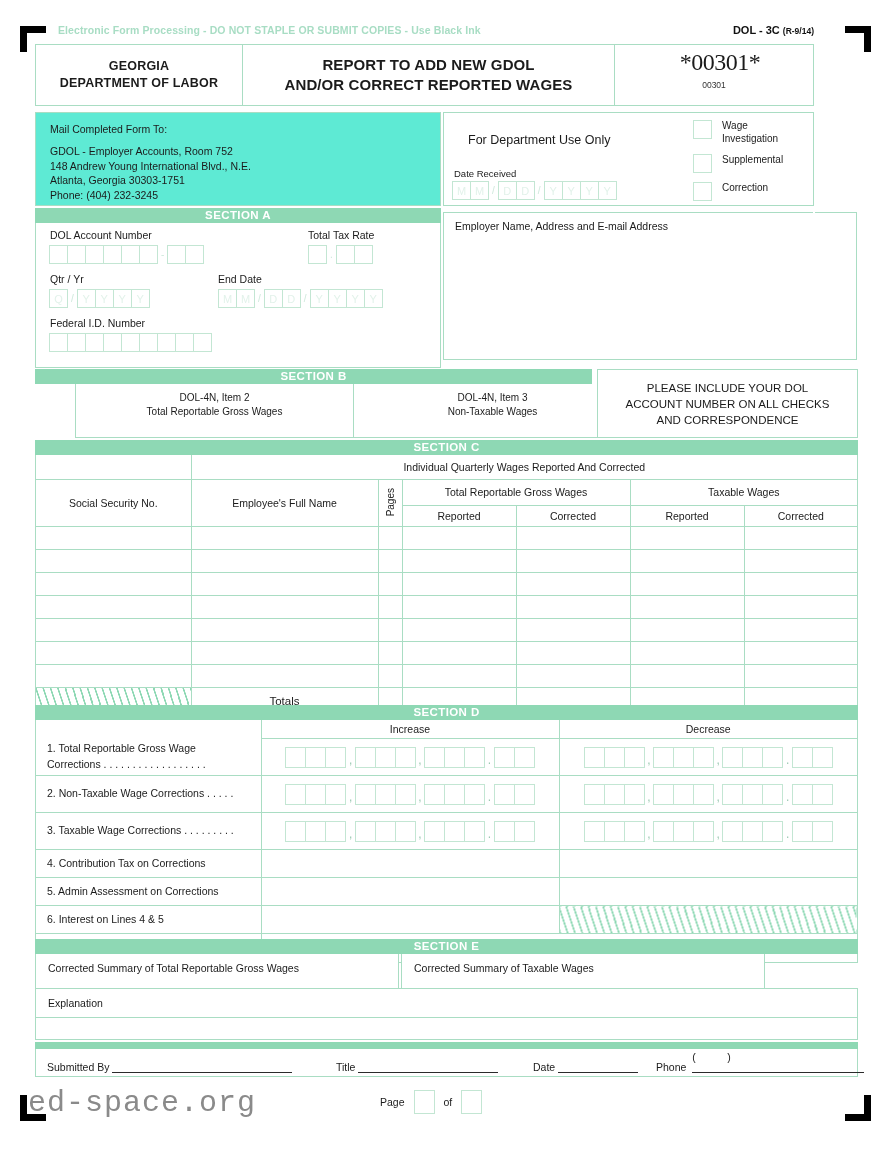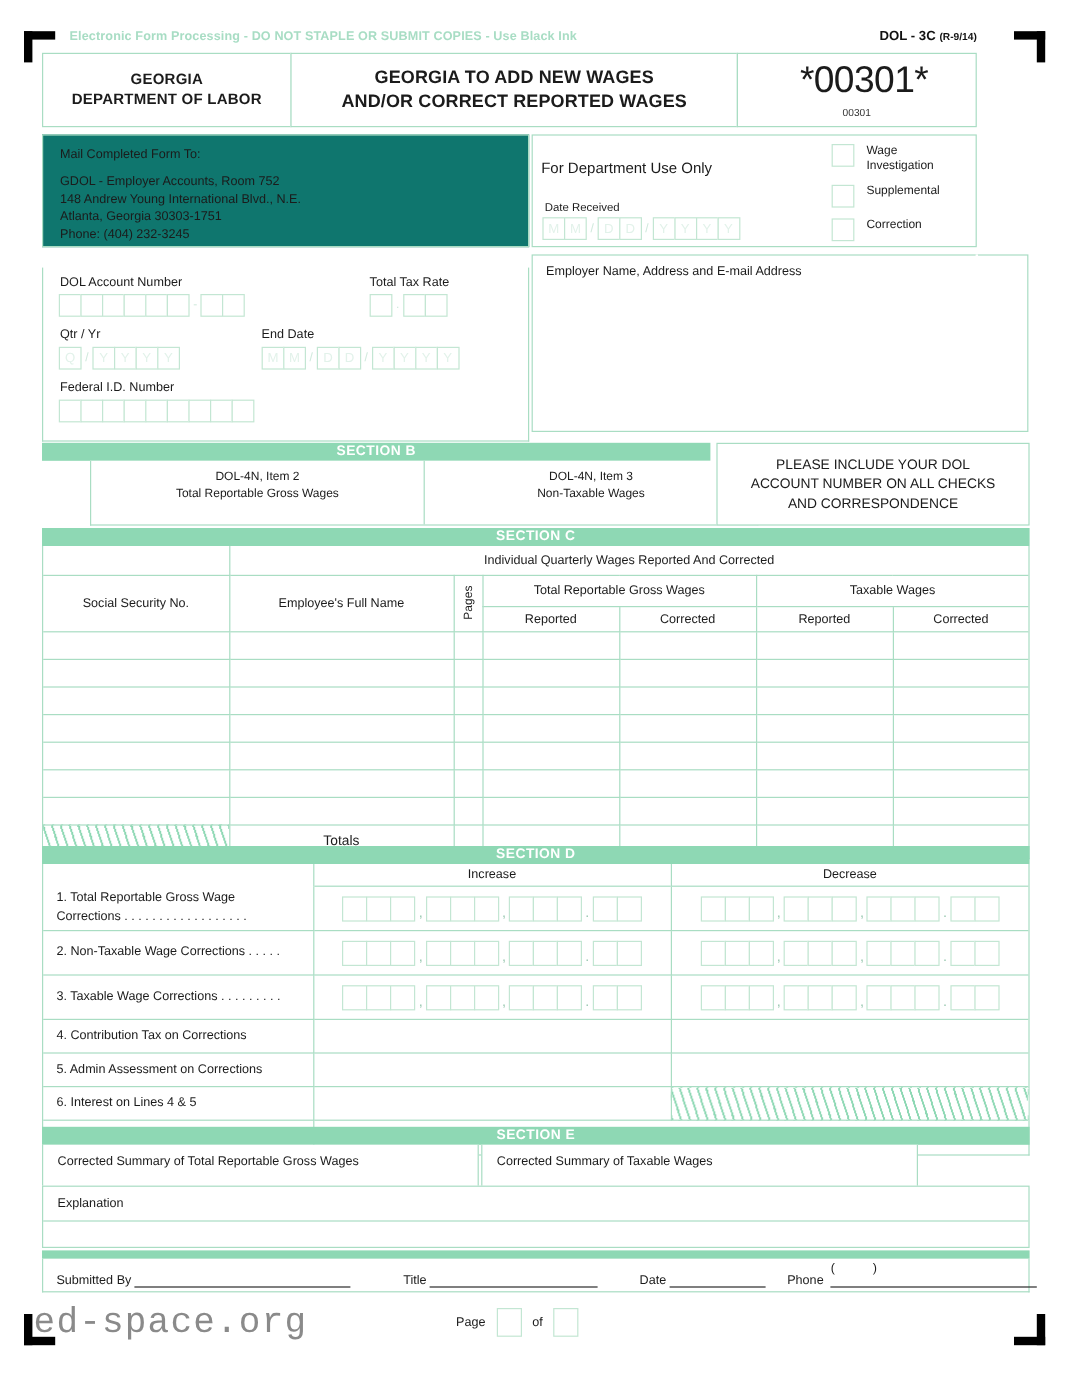--- a/index.html
+++ b/index.html
@@ -51,32 +51,32 @@
 
   
   .hdrwrap{position:absolute;left:35px;top:44px;width:621px;height:62px;}
   .hdrbox{position:absolute;top:0;height:62px;border:1px solid var(--line);box-sizing:border-box;background:#fff;
           display:flex;align-items:center;justify-content:center;text-align:center;}
   .hdr-agency{left:0;width:208px;}
   .hdr-agency .l1{font-size:12.5px;font-weight:bold;line-height:17px;letter-spacing:.2px;}
   .hdr-title{left:207px;width:373px;}
   .hdr-title .t{font-size:15px;font-weight:bold;line-height:20px;letter-spacing:.1px;}
   .hdr-bar{left:579px;width:200px;display:block;position:absolute;}
-  .hdr-bar .big{font-size:31px;font-weight:normal;letter-spacing:-.5px;padding:4px 0 0 12px;font-family:Liberation Sans, sans-serif;}
+  .hdr-bar .big{font-size:24px;font-weight:normal;letter-spacing:-.5px;padding:4px 0 0 12px;font-family:Liberation Serif, serif;}
   .hdr-bar .small{font-size:8.5px;text-align:center;margin-top:4px;color:#333;}
 
   
   .mailbox{position:absolute;left:35px;top:112px;width:406px;height:94px;
-    border:1px solid var(--line);box-sizing:border-box;background:#0f766e;padding:10px 0 0 14px;}
+    border:1px solid var(--line);box-sizing:border-box;background:#5eead4;padding:10px 0 0 14px;}
   .mailbox .lead{font-size:10.5px;margin-bottom:9px;}
   .mailbox .addr{font-size:10.5px;line-height:14.5px;}
 
   .deptbox{position:absolute;left:443px;top:112px;width:371px;height:94px;
     border:1px solid var(--line);box-sizing:border-box;background:#fff;}
-  .deptbox .ttl{position:absolute;left:7px;top:20px;font-size:12.5px;}
+  .deptbox .ttl{position:absolute;left:24px;top:20px;font-size:12.5px;}
   .deptbox .drlabel{position:absolute;left:10px;top:55px;font-size:9.5px;}
   .drboxes{position:absolute;left:8px;top:68px;display:flex;align-items:center;}
   .chks{position:absolute;left:249px;top:7px;width:120px;}
   .chkrow{display:flex;align-items:flex-start;margin-bottom:6px;}
   .chkbox{width:19px;height:19px;border:1px solid var(--boxline);box-sizing:border-box;background:#fff;flex:0 0 auto;}
   .chklbl{font-size:10px;margin-left:10px;line-height:12.5px;padding-top:0px;}
 
   
   .cb{width:19px;height:19px;border:1px solid var(--boxline);box-sizing:border-box;background:#fff;
       display:inline-flex;align-items:center;justify-content:center;font-size:11px;color:var(--ghost);}
@@ -214,21 +214,21 @@
 
   <div class="hdrwrap">
     <div class="hdrbox hdr-agency">
       <div>
         <div class="l1">GEORGIA</div>
         <div class="l1">DEPARTMENT OF LABOR</div>
       </div>
     </div>
     <div class="hdrbox hdr-title">
       <div>
-        <div class="t">GEORGIA TO ADD NEW WAGES</div>
+        <div class="t">REPORT TO ADD NEW GDOL</div>
         <div class="t">AND/OR CORRECT REPORTED WAGES</div>
       </div>
     </div>
     <div class="hdrbox hdr-bar">
       <div class="big">*00301*</div>
       <div class="small">00301</div>
     </div>
   </div>
 
   <div class="mailbox">
@@ -274,20 +274,21 @@
         <span class="chkbox"></span>
         <span class="chklbl">Supplemental</span>
       </div>
       <div class="chkrow" style="margin-top:9px;">
         <span class="chkbox"></span>
         <span class="chklbl">Correction</span>
       </div>
     </div>
   </div>
 
+  <div class="band secA-band">SECTION A</div>
   <div class="secA">
     <div class="lbl lbl-dol">DOL Account Number</div>
     <div class="row-dol">
       <div class="cbgrp">
         <span class="cb"></span>
         <span class="cb"></span>
         <span class="cb"></span>
         <span class="cb"></span>
         <span class="cb"></span>
         <span class="cb"></span>

